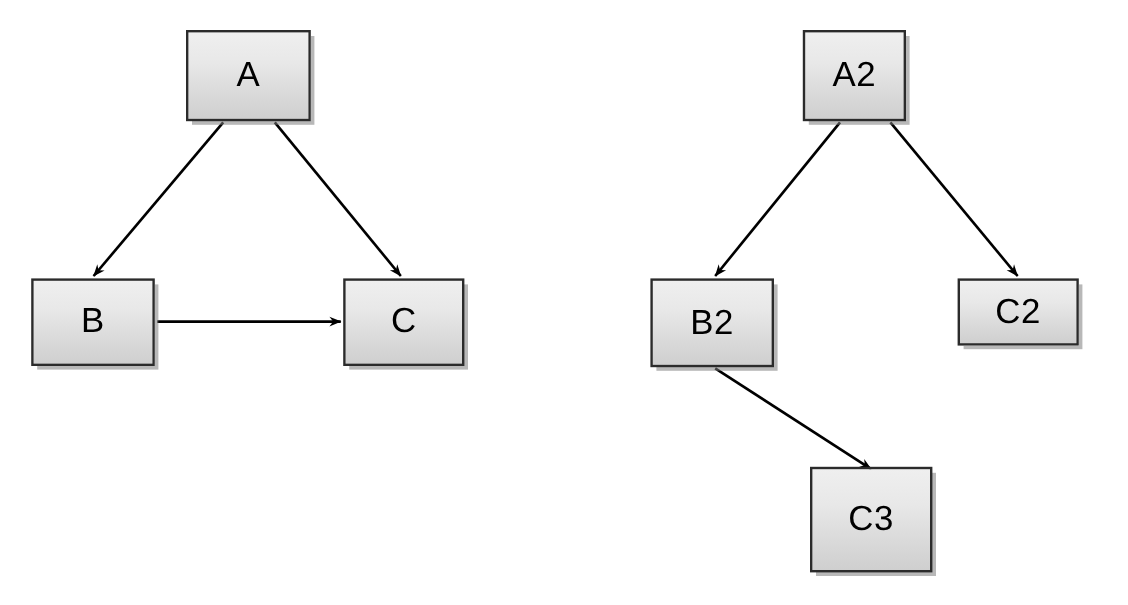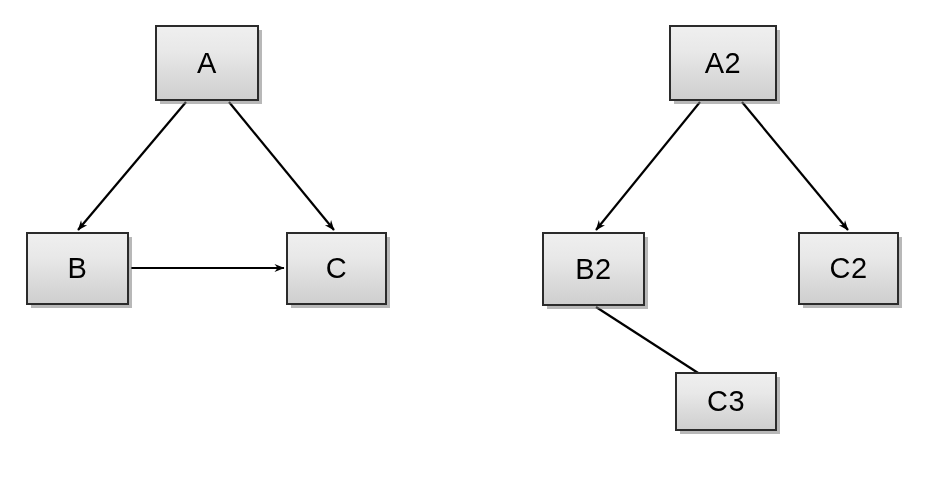--- a/index.html
+++ b/index.html
@@ -67,27 +67,27 @@
   <div id="nodes-layer">
       <div class="node" style="left: 155px; top: 25px; width: 104px; height: 76px;">
         <span class="node-label">A</span>
       </div>
       <div class="node" style="left: 26px; top: 232px; width: 103px; height: 73px;">
         <span class="node-label">B</span>
       </div>
       <div class="node" style="left: 286px; top: 232px; width: 101px; height: 73px;">
         <span class="node-label">C</span>
       </div>
-      <div class="node" style="left: 669px; top: 25px; width: 108px; height: 76px; text-align: center;">
+      <div class="node" style="left: 669px; top: 25px; width: 86px; height: 76px; text-align: center;">
         <span class="node-label">A2</span>
       </div>
       <div class="node" style="left: 542px; top: 232px; width: 103px; height: 74px; align-items: center;">
         <span class="node-label">B2</span>
       </div>
-      <div class="node" style="left: 798px; top: 232px; width: 101px; height: 73px;">
+      <div class="node" style="left: 798px; top: 232px; width: 101px; height: 56px;">
         <span class="node-label">C2</span>
       </div>
-      <div class="node" style="left: 675px; top: 372px; width: 102px; height: 59px; align-items: center;">
+      <div class="node" style="left: 675px; top: 389px; width: 102px; height: 88px; align-items: center;">
         <span class="node-label">C3</span>
       </div>
     </div>
 
 </div>
 
 </body></html>

